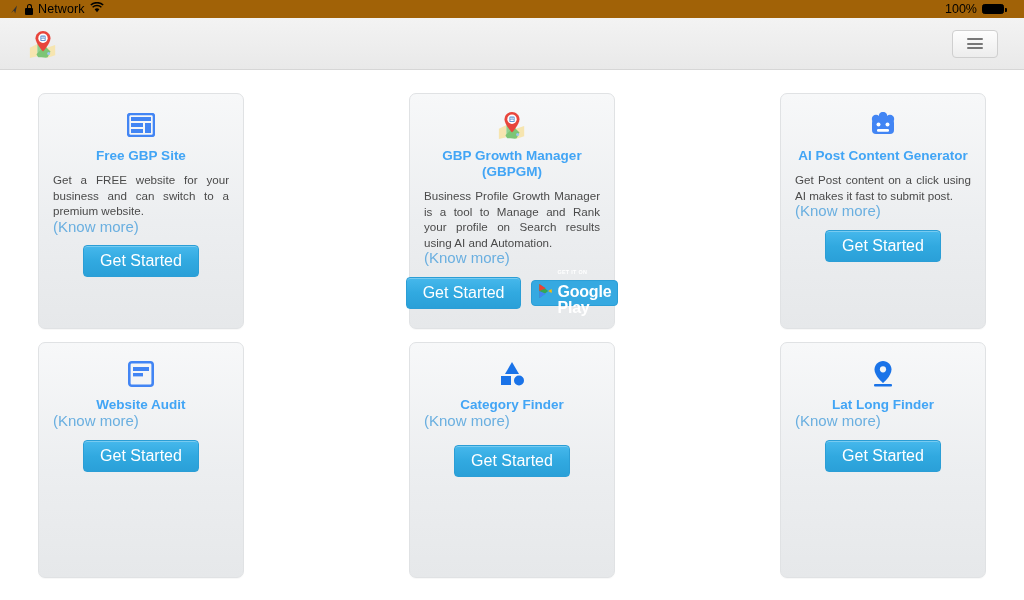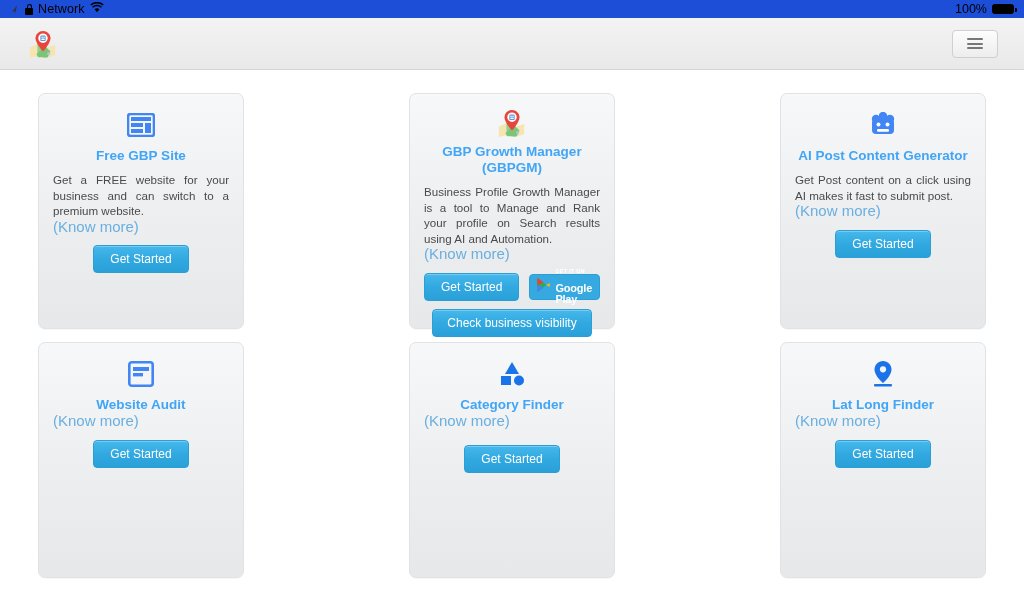--- a/index.html
+++ b/index.html
@@ -6,28 +6,28 @@
   html, body {
     width: 1024px; height: 600px;
     background: #ffffff;
     font-family: "Liberation Sans", sans-serif;
     overflow: hidden;
   }
 
   
   .statusbar {
     height: 18px; width: 100%;
-    background: #1d4ed8;
+    background: #a16207;
     display: flex; align-items: center;
     padding: 0 10px;
     font-size: 12.5px; color: #000;
     position: relative;
   }
   .sb-left { display: flex; align-items: center; gap: 5px; }
-  .sb-right { position: absolute; right: 10px; display: flex; align-items: center; gap: 5px; }
+  .sb-right { position: absolute; right: 20px; display: flex; align-items: center; gap: 5px; }
   .sb-arrow { width: 10px; height: 10px; display:inline-block; }
   .lock-icon { width: 8px; height: 11px; position: relative; display:inline-block; }
   .lock-icon .shackle {
     position:absolute; top:0; left:1.5px; width:5px; height:5px;
     border:1.5px solid #000; border-bottom:none;
     border-radius:3px 3px 0 0;
   }
   .lock-icon .body {
     position:absolute; bottom:0; left:0; width:8px; height:6.5px;
     background:#000; border-radius:1px;
@@ -94,35 +94,35 @@
     margin-top: 8px; width: 100%;
   }
   .know-more {
     color: #6aafe0; font-size: 15px; line-height: 15.6px;
     display: block; cursor: pointer; width: 100%;
   }
   .btn-row { margin-top: 11px; display:flex; gap: 10px; align-items:center; justify-content:center; width:100%; }
   .btn-primary {
     background: linear-gradient(180deg, #46b8ec 0%, #31a9e0 50%, #2aa0d8 100%);
     border: 1px solid #2b9ed6;
-    color: #ffffff; font-size: 12px;
+    color: #ffffff; font-size: 16px;
     padding: 6px 16px; border-radius: 4px;
     cursor: pointer; white-space: nowrap;
     box-shadow: inset 0 1px 0 rgba(255,255,255,.28);
   }
   .btn-wide { padding: 6px 14px; }
   .gp-badge {
     background: #36a9e1; border: 1px solid #2b9ed6;
     border-radius: 4px; height: 26px; width: 88px;
     display: flex; align-items: center; gap: 4px;
     padding: 0 6px; cursor: pointer;
   }
   .gp-text { display:flex; flex-direction: column; line-height: 1; }
   .gp-small { font-size: 5.4px; color: #fff; letter-spacing: .3px; font-weight: bold; }
-  .gp-big { font-size: 11px; color: #fff; font-weight: bold; letter-spacing: -.2px; margin-top: 8px; }
+  .gp-big { font-size: 16px; color: #fff; font-weight: bold; letter-spacing: -.2px; margin-top: 8px; }
   .center-row { justify-content: center; }
 </style>
 </head>
 <body>
 
 <div class="statusbar">
   <div class="sb-left">
     <span class="sb-arrow">
       <svg width="10" height="10" viewBox="0 0 10 10">
           <path d="M1 8 L7 0.5 L5.2 8.5 L4 5.5 Z" fill="#333"></path>
@@ -222,23 +222,20 @@
             <path d="M1 17 L8.3 12 L1 9 Z" fill="#4285f4"></path>
             <path d="M11 9 L15 6.7 L15 11.3 Z" fill="#fbbc04"></path>
           </svg>
         </span>
         <span class="gp-text">
           <span class="gp-small">GET IT ON</span>
           <span class="gp-big">Google Play</span>
         </span>
       </div>
     </div>
-    <div class="btn-row center-row" style="margin-top:8px;">
-      <button class="btn-primary btn-wide">Check business visibility</button>
-    </div>
   </div>
 
   <div class="card">
     <div class="card-icon">
       <svg width="30" height="26" viewBox="0 0 30 26">
         <circle cx="8" cy="7" r="4.2" fill="#4285f4"></circle>
         <circle cx="22" cy="7" r="4.2" fill="#4285f4"></circle>
         <circle cx="15" cy="4" r="4.2" fill="#4285f4"></circle>
         <rect x="4" y="7" width="22" height="15" rx="4" fill="#4285f4"></rect>
         <circle cx="10.5" cy="12.5" r="2" fill="#fff"></circle>

